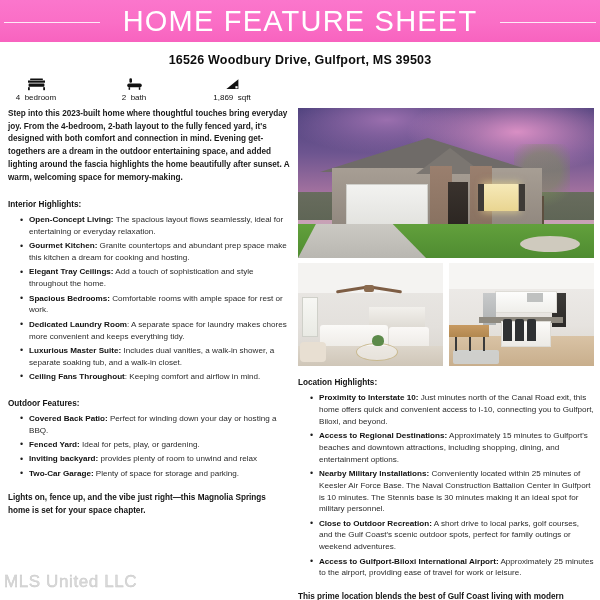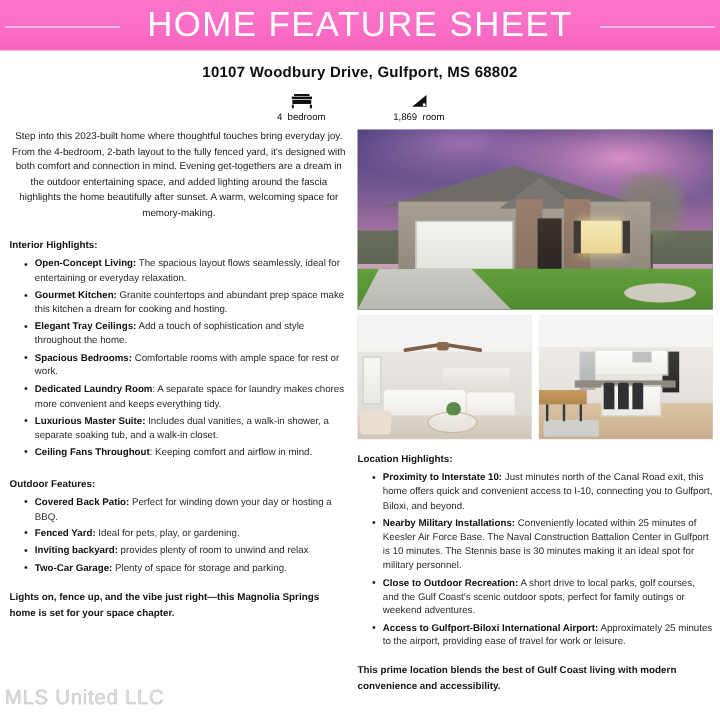--- a/index.html
+++ b/index.html
@@ -55,21 +55,21 @@
     font-size: 12.5px;
     font-weight: bold;
     color: #0d0d0d;
     letter-spacing: 0.2px;
     margin-top: 11px;
   }
 
   
   .stats {
     display: flex;
-    justify-content: center;
+    justify-content: flex-start;
     align-items: flex-end;
     gap: 26px;
     margin-top: 8px;
   }
   .stat { text-align: center; width: 72px; }
   .stat-icon {
     height: 16px;
     display: flex;
     align-items: flex-end;
     justify-content: center;
@@ -87,24 +87,24 @@
     position: relative;
     display: flex;
     padding: 6px 6px 0 8px;
     gap: 8px;
   }
   .col-left  { width: 286px; }
   .col-right { width: 300px; }
 
   .intro {
     font-size: 8.2px;
-    font-weight: normal;
+    font-weight: bold;
     line-height: 1.55;
     color: #1a1a1a;
-    text-align: center;
+    text-align: left;
   }
 
   .section-head {
     font-size: 8.2px;
     font-weight: bold;
     color: #141414;
     margin-top: 16px;
     margin-bottom: 5px;
   }
   .col-right .section-head { margin-top: 0; }
@@ -285,51 +285,65 @@
 <body>
 
 <div id="sheet">
 
   <div class="banner">
     <div class="banner-rule left"></div>
     <div class="banner-rule right"></div>
     <div class="banner-title">HOME FEATURE SHEET</div>
   </div>
 
-  <div class="address">10107 Woodbury Drive, Gulfport, MS 68802</div>
+  <div class="address">16526 Woodbury Drive, Gulfport, MS 39503</div>
 
   <div class="stats">
 
     <div class="stat">
       <div class="stat-icon">
         <svg width="17" height="13" viewBox="0 0 17 13" aria-hidden="true">
           <rect x="0" y="2.5" width="17" height="2.2" fill="#111"></rect>
           <rect x="0.6" y="5.4" width="15.8" height="3.3" rx="0.6" fill="#111"></rect>
           <rect x="0" y="9.2" width="1.8" height="3" fill="#111"></rect>
           <rect x="15.2" y="9.2" width="1.8" height="3" fill="#111"></rect>
           <rect x="2" y="0.4" width="13" height="1.6" rx="0.7" fill="#111"></rect>
         </svg>
       </div>
       <div class="stat-label">
         <b>4</b>&nbsp;
         <span>bedroom</span>
       </div>
     </div>
 
+    <div class="stat">
+      <div class="stat-icon">
+        <svg width="17" height="13" viewBox="0 0 17 13" aria-hidden="true">
+          <rect x="3.4" y="0.3" width="2.6" height="4.4" rx="1.2" fill="#111"></rect>
+          <rect x="1.2" y="5.6" width="14.6" height="3.6" rx="1.8" fill="#111"></rect>
+          <rect x="2.6" y="9.2" width="1.5" height="2.6" fill="#111"></rect>
+          <rect x="12.8" y="9.2" width="1.5" height="2.6" fill="#111"></rect>
+        </svg>
+      </div>
+      <div class="stat-label">
+        <b>2</b>&nbsp;
+        <span>bath</span>
+      </div>
+    </div>
 
     <div class="stat">
       <div class="stat-icon">
         <svg width="15" height="13" viewBox="0 0 15 13" aria-hidden="true">
           <path d="M13.4 1.2 L13.4 11 L1.4 11 Z" fill="#111"></path>
           <rect x="10.4" y="8.2" width="2.2" height="2.2" fill="#fff"></rect>
         </svg>
       </div>
       <div class="stat-label">
         <b>1,869</b>&nbsp;
-        <span>room</span>
+        <span>sqft</span>
       </div>
     </div>
 
   </div>
 
   <div class="body-wrap">
 
     <div class="col-left">
 
       <p class="intro">Step into this 2023-built home where thoughtful touches bring everyday joy. From the 4-bedroom, 2-bath layout to the fully fenced yard, it's designed with both comfort and connection in mind. Evening get-togethers are a dream in the outdoor entertaining space, and added lighting around the fascia highlights the home beautifully after sunset. A warm, welcoming space for memory-making.</p>
@@ -414,20 +428,21 @@
           <div class="k-tleg" style="left:6px"></div>
           <div class="k-tleg" style="left:20px"></div>
           <div class="k-tleg" style="left:34px"></div>
         </div>
 
       </div>
 
       <div class="section-head" style="margin-top:12px">Location Highlights:</div>
       <ul class="feature-list" id="location-list">
           <li><b>Proximity to Interstate 10:</b><span> Just minutes north of the Canal Road exit, this home offers quick and convenient access to I-10, connecting you to Gulfport, Biloxi, and beyond.</span></li>
+          <li><b>Access to Regional Destinations:</b><span> Approximately 15 minutes to Gulfport's beaches and downtown attractions, including shopping, dining, and entertainment options.</span></li>
           <li><b>Nearby Military Installations:</b><span> Conveniently located within 25 minutes of Keesler Air Force Base.  The Naval Construction Battalion Center in Gulfport is 10 minutes. The Stennis base is 30 minutes making it an ideal spot for military personnel.</span></li>
           <li><b>Close to Outdoor Recreation:</b><span> A short drive to local parks, golf courses, and the Gulf Coast's scenic outdoor spots, perfect for family outings or weekend adventures.</span></li>
           <li><b>Access to Gulfport-Biloxi International Airport:</b><span> Approximately 25 minutes to the airport, providing ease of travel for work or leisure.</span></li>
         </ul>
 
       <p class="closing">This prime location blends the best of Gulf Coast living with modern convenience and accessibility.</p>
     </div>
   </div>
 
   <div class="watermark">MLS United LLC</div>

